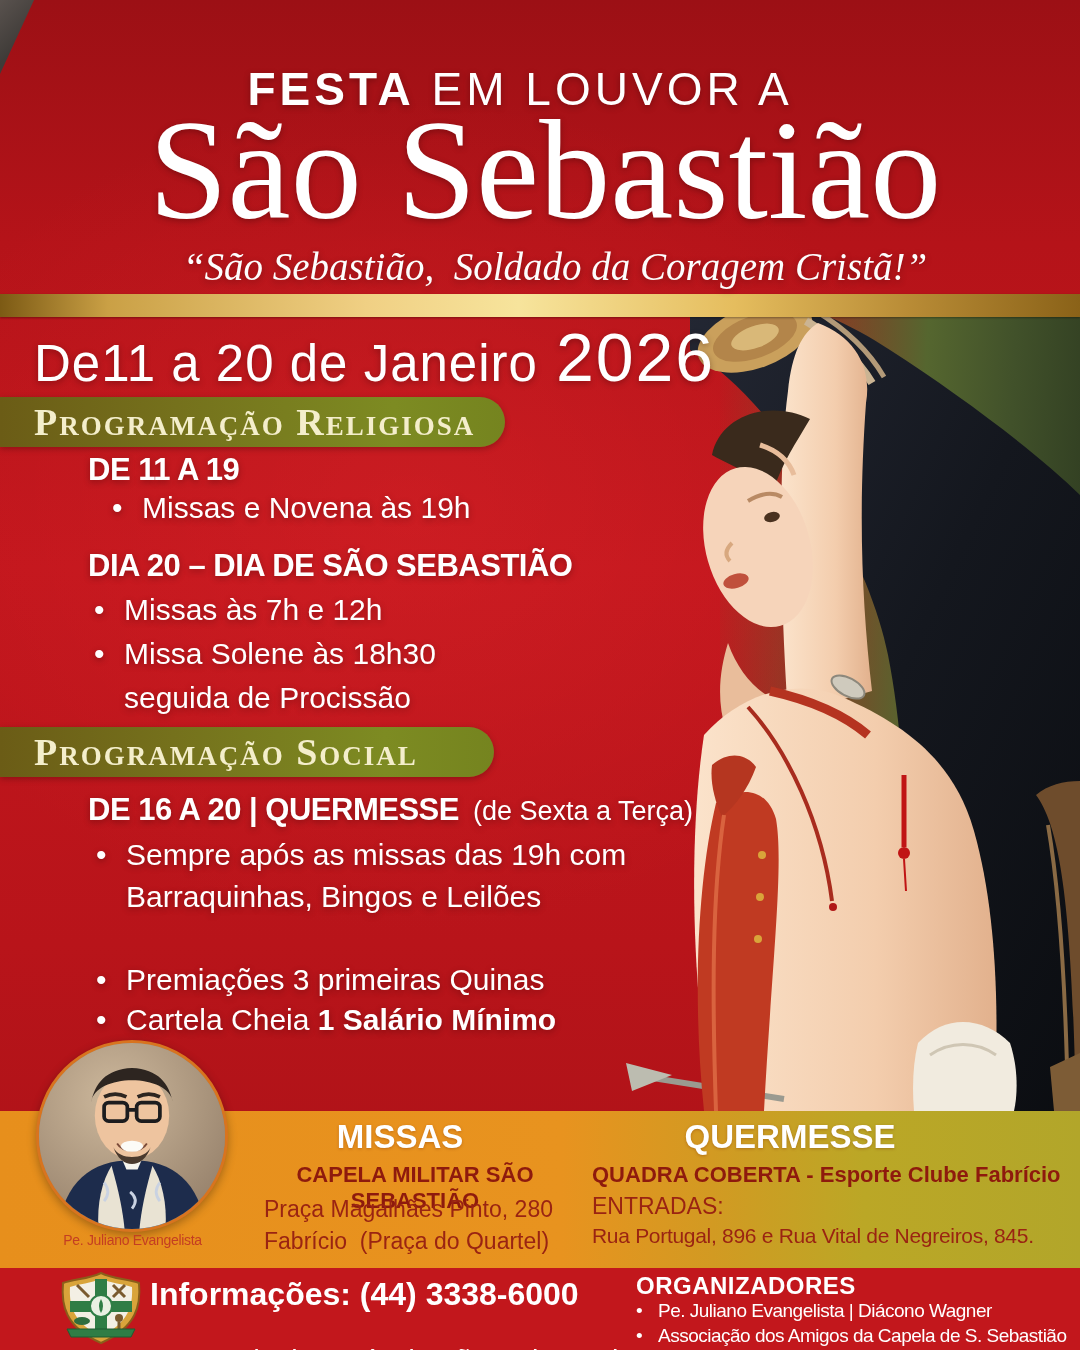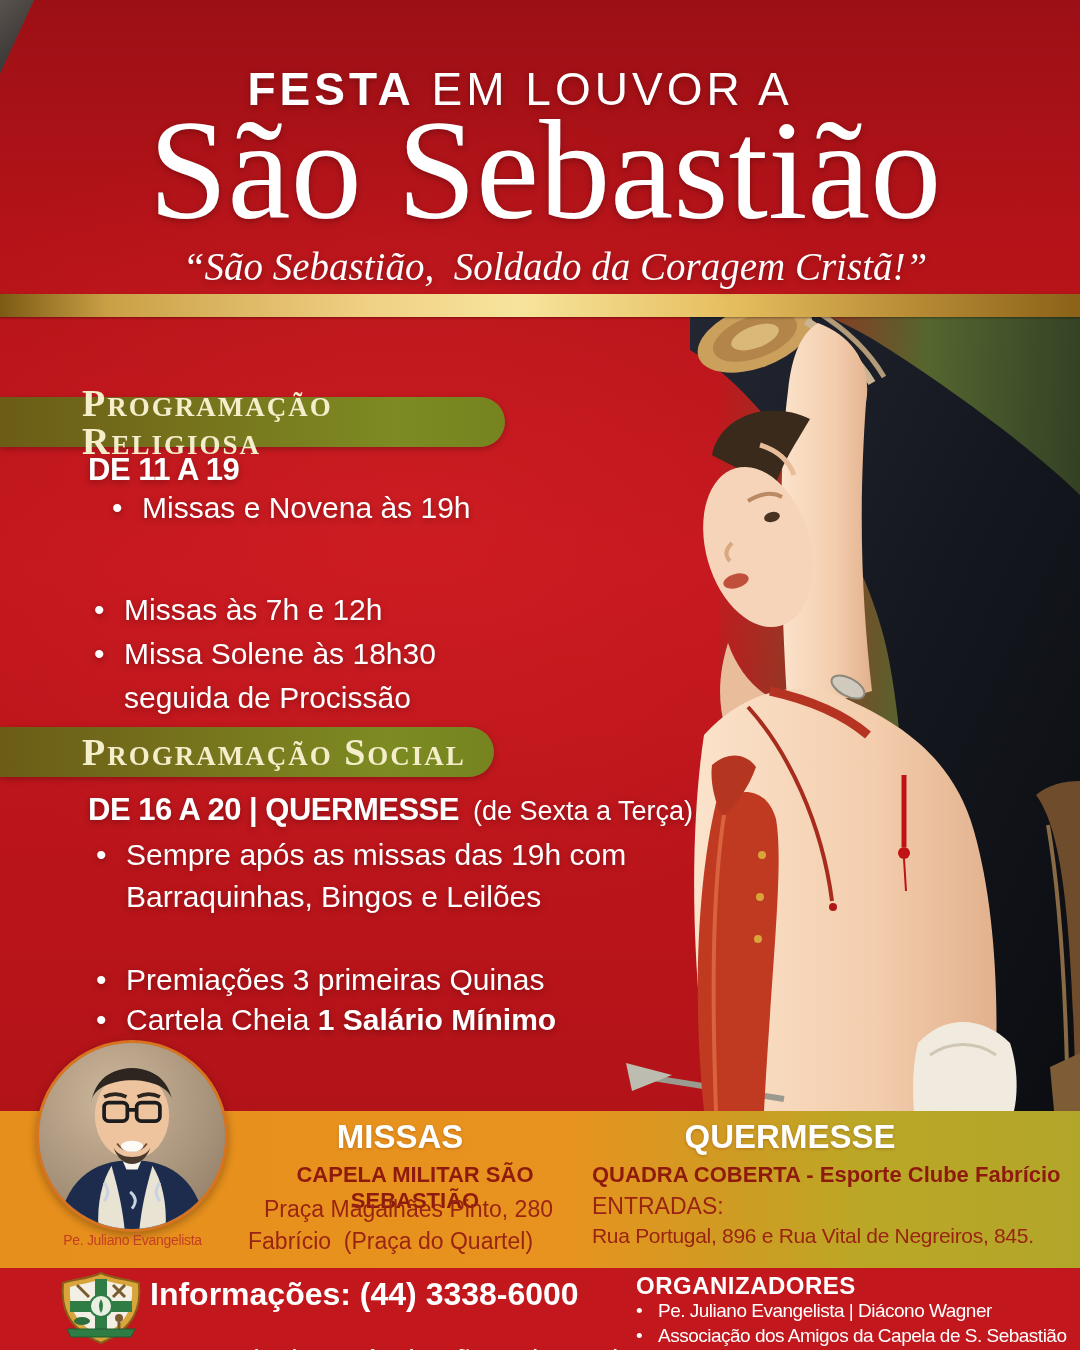--- a/index.html
+++ b/index.html
@@ -41,21 +41,21 @@
   
   .date-line{left:34px;top:318px;display:flex;align-items:baseline;gap:18px;}
   .date-range{font-size:51px;font-weight:400;letter-spacing:1px;}
   .date-year{font-size:68px;font-weight:400;letter-spacing:2px;}
 
   
   .pill{left:0;height:50px;border-radius:0 26px 26px 0;display:flex;align-items:center;
     background:linear-gradient(90deg,#6b5c16 0%,#75711c 35%,#7d8b22 78%,#75841f 100%);
     box-shadow:0 2px 6px rgba(0,0,0,.25);}
   .pill-label{font-family:"Liberation Serif","DejaVu Serif",serif;font-variant:small-caps;
-    font-weight:600;font-size:38px;letter-spacing:2px;color:#f4eecb;padding-left:82px;line-height:1;}
+    font-weight:600;font-size:38px;letter-spacing:2px;color:#f4eecb;padding-left:34px;line-height:1;}
   #pill-religious{top:397px;width:505px;}
   #pill-social{top:727px;width:494px;}
 
   
   .block-title{left:88px;font-size:31px;font-weight:700;letter-spacing:-.5px;white-space:nowrap;}
   .block-note{font-size:27px;font-weight:400;letter-spacing:0;margin-left:14px;}
   .block-note-caps{font-size:23px;font-weight:700;margin-left:14px;}
   .bullet{display:flex;font-size:30px;line-height:1.32;}
   .bullet .dot{width:30px;flex:0 0 30px;}
   .b-strong{font-weight:700;}
@@ -164,29 +164,34 @@
 
     <path d="M430,772 L460,758 L460,816 L434,816 Z" fill="#7d5c36"></path>
   </svg>
 
   <div class="abs gold-band"></div>
 
   <div class="abs kicker ts"><b>FESTA</b><span> EM LOUVOR A</span></div>
   <div class="abs title ts">São Sebastião</div>
   <div class="abs quote ts">“São Sebastião,&nbsp; Soldado da Coragem Cristã!”</div>
 
+  <div class="abs date-line ts">
+    <span class="date-range">De11 a 20 de Janeiro</span>
+    <span class="date-year">2026</span>
+  </div>
 
   <div id="pill-religious" class="abs pill">
     <span class="pill-label">Programação Religiosa</span>
   </div>
   <div class="abs block-title ts" style="top:452px;">DE 11 A 19</div>
   <div class="abs bullet ts" style="left:112px;top:488px;width:420px;">
     <span class="dot">•</span>
     <span>Missas e Novena às 19h</span>
   </div>
+  <div class="abs block-title ts" style="top:548px;">DIA 20 – DIA DE SÃO SEBASTIÃO</div>
   <div class="abs bullet ts" style="left:94px;top:590px;width:420px;">
     <span class="dot">•</span>
     <span>Missas às 7h e 12h</span>
   </div>
   <div class="abs bullet ts" style="left:94px;top:632px;width:400px;line-height:1.45;">
     <span class="dot">•</span>
     <span style="width:350px;">Missa Solene às 18h30 seguida de Procissão</span>
   </div>
 
   <div id="pill-social" class="abs pill">
@@ -238,21 +243,21 @@
         <path d="M95,72 L105,72"></path>
       </g>
       <path d="M70,58 q12,-6 24,0 M106,58 q12,-6 24,0" stroke="#2d2520" stroke-width="4" fill="none"></path>
     </svg>
   </div>
   <div class="abs priest-name">Pe. Juliano Evangelista</div>
 
   <div class="abs venue-title" style="left:260px;top:1118px;width:280px;text-align:center;">MISSAS</div>
   <div class="abs venue-name" style="left:250px;top:1162px;width:330px;text-align:center;">CAPELA MILITAR SÃO SEBASTIÃO</div>
   <div class="abs venue-line" style="left:264px;top:1196px;">Praça Magalhães Pinto, 280</div>
-  <div class="abs venue-line" style="left:248px;top:1228px;">Fabrício&nbsp; (Praça do Quartel)</div>
+  <div class="abs venue-line" style="left:264px;top:1228px;">Fabrício&nbsp; (Praça do Quartel)</div>
 
   <div class="abs venue-title" style="left:650px;top:1118px;width:280px;text-align:center;">QUERMESSE</div>
   <div class="abs venue-name" style="left:592px;top:1162px;">QUADRA COBERTA - Esporte Clube Fabrício</div>
   <div class="abs venue-line" style="left:592px;top:1193px;">ENTRADAS:</div>
   <div class="abs venue-line-sm" style="left:592px;top:1224px;">Rua Portugal, 896 e Rua Vital de Negreiros, 845.</div>
 
   <div class="abs footer"></div>
 
   <svg class="abs" style="left:55px;top:1271px;" width="92" height="76" viewBox="0 0 92 76">
     <path d="M46,2 C58,8 74,8 84,12 C86,34 82,56 46,72 C10,56 6,34 8,12 C18,8 34,8 46,2 Z" fill="#d9a43a" stroke="#8a5e1a" stroke-width="2"></path>

